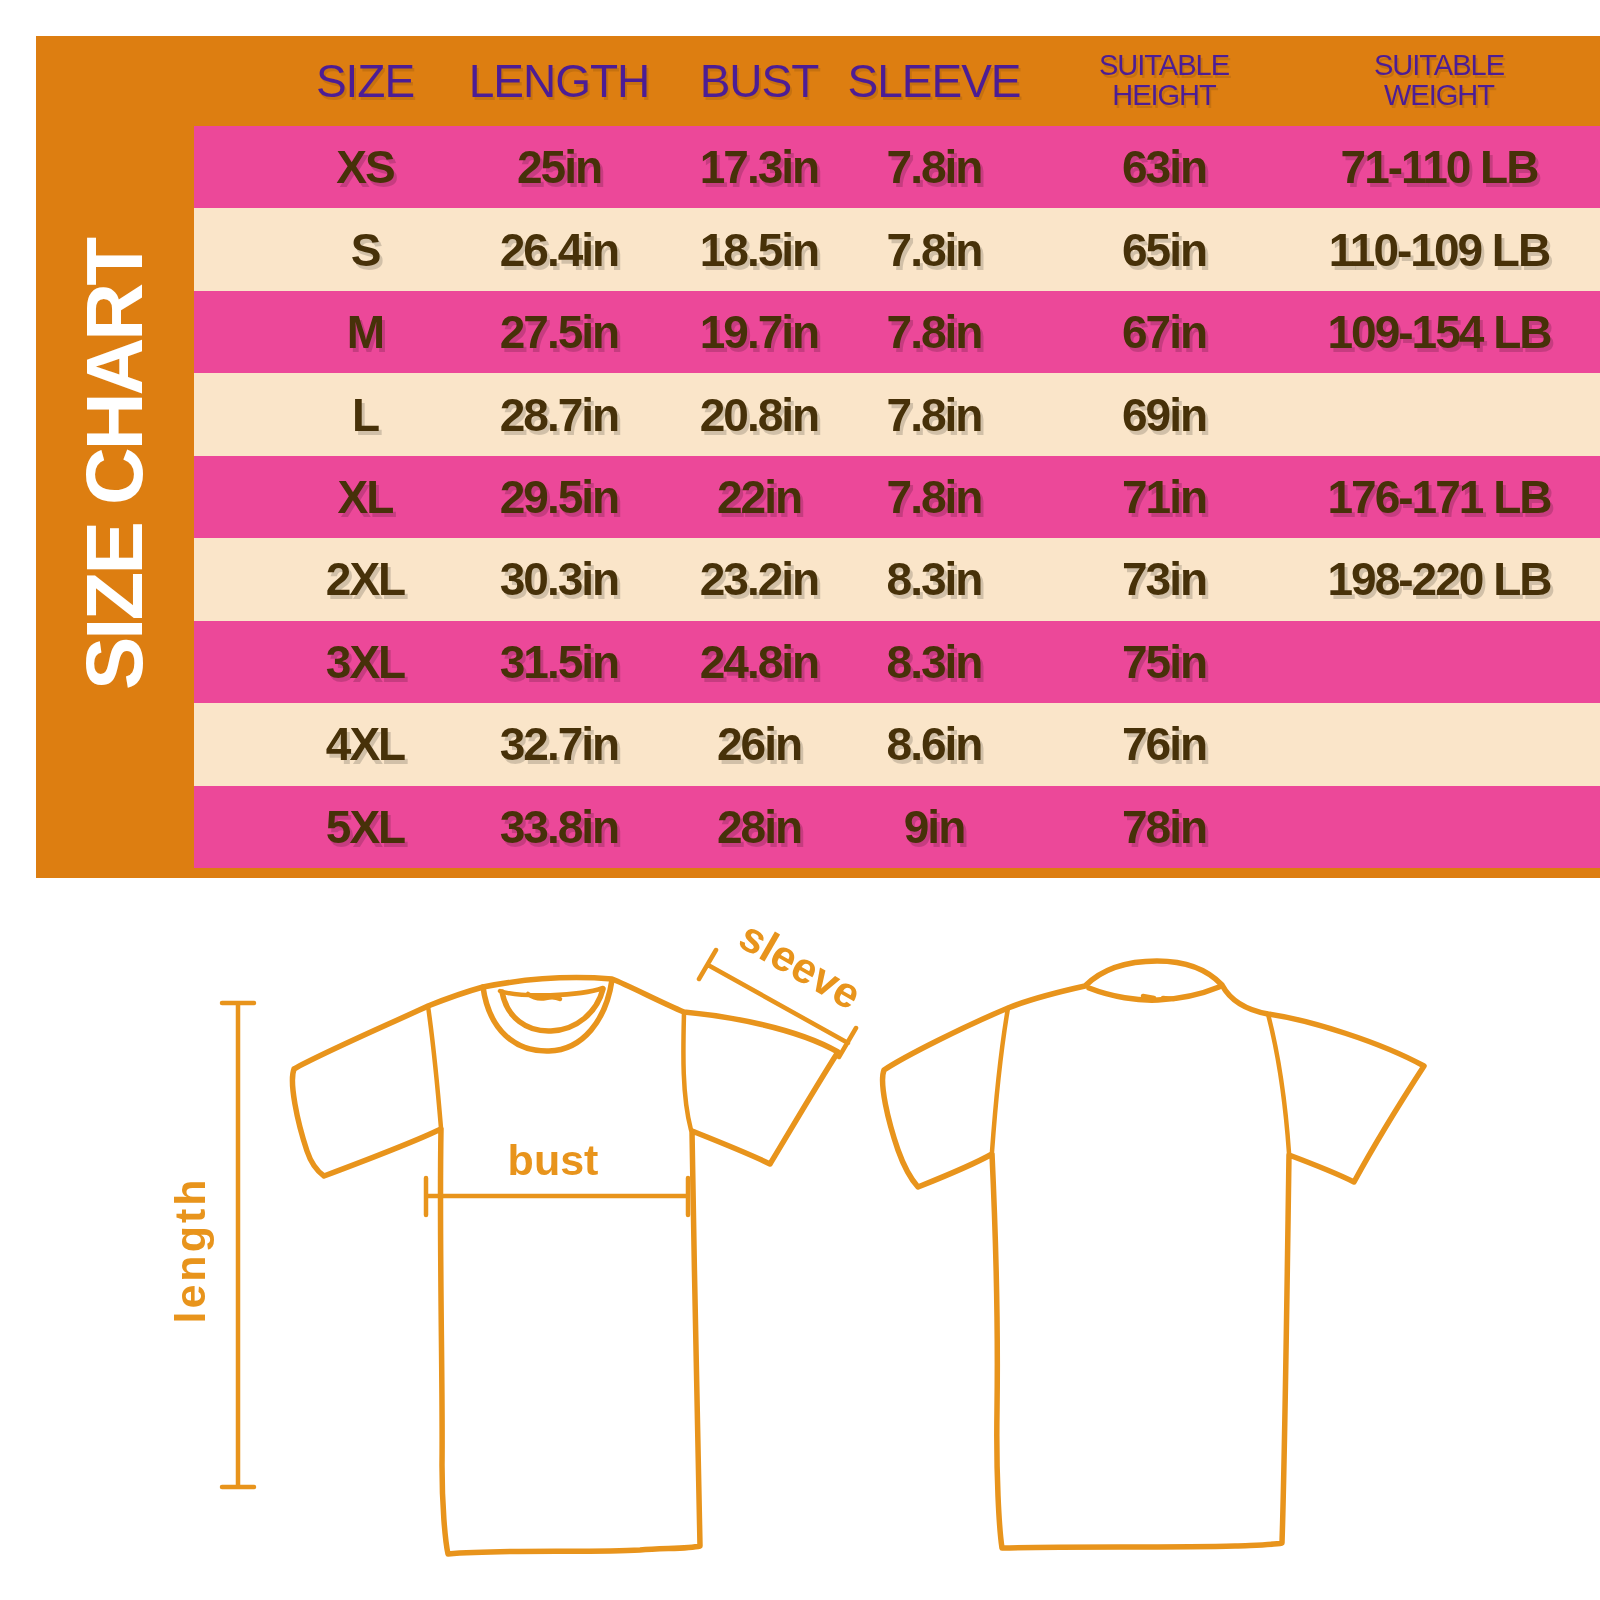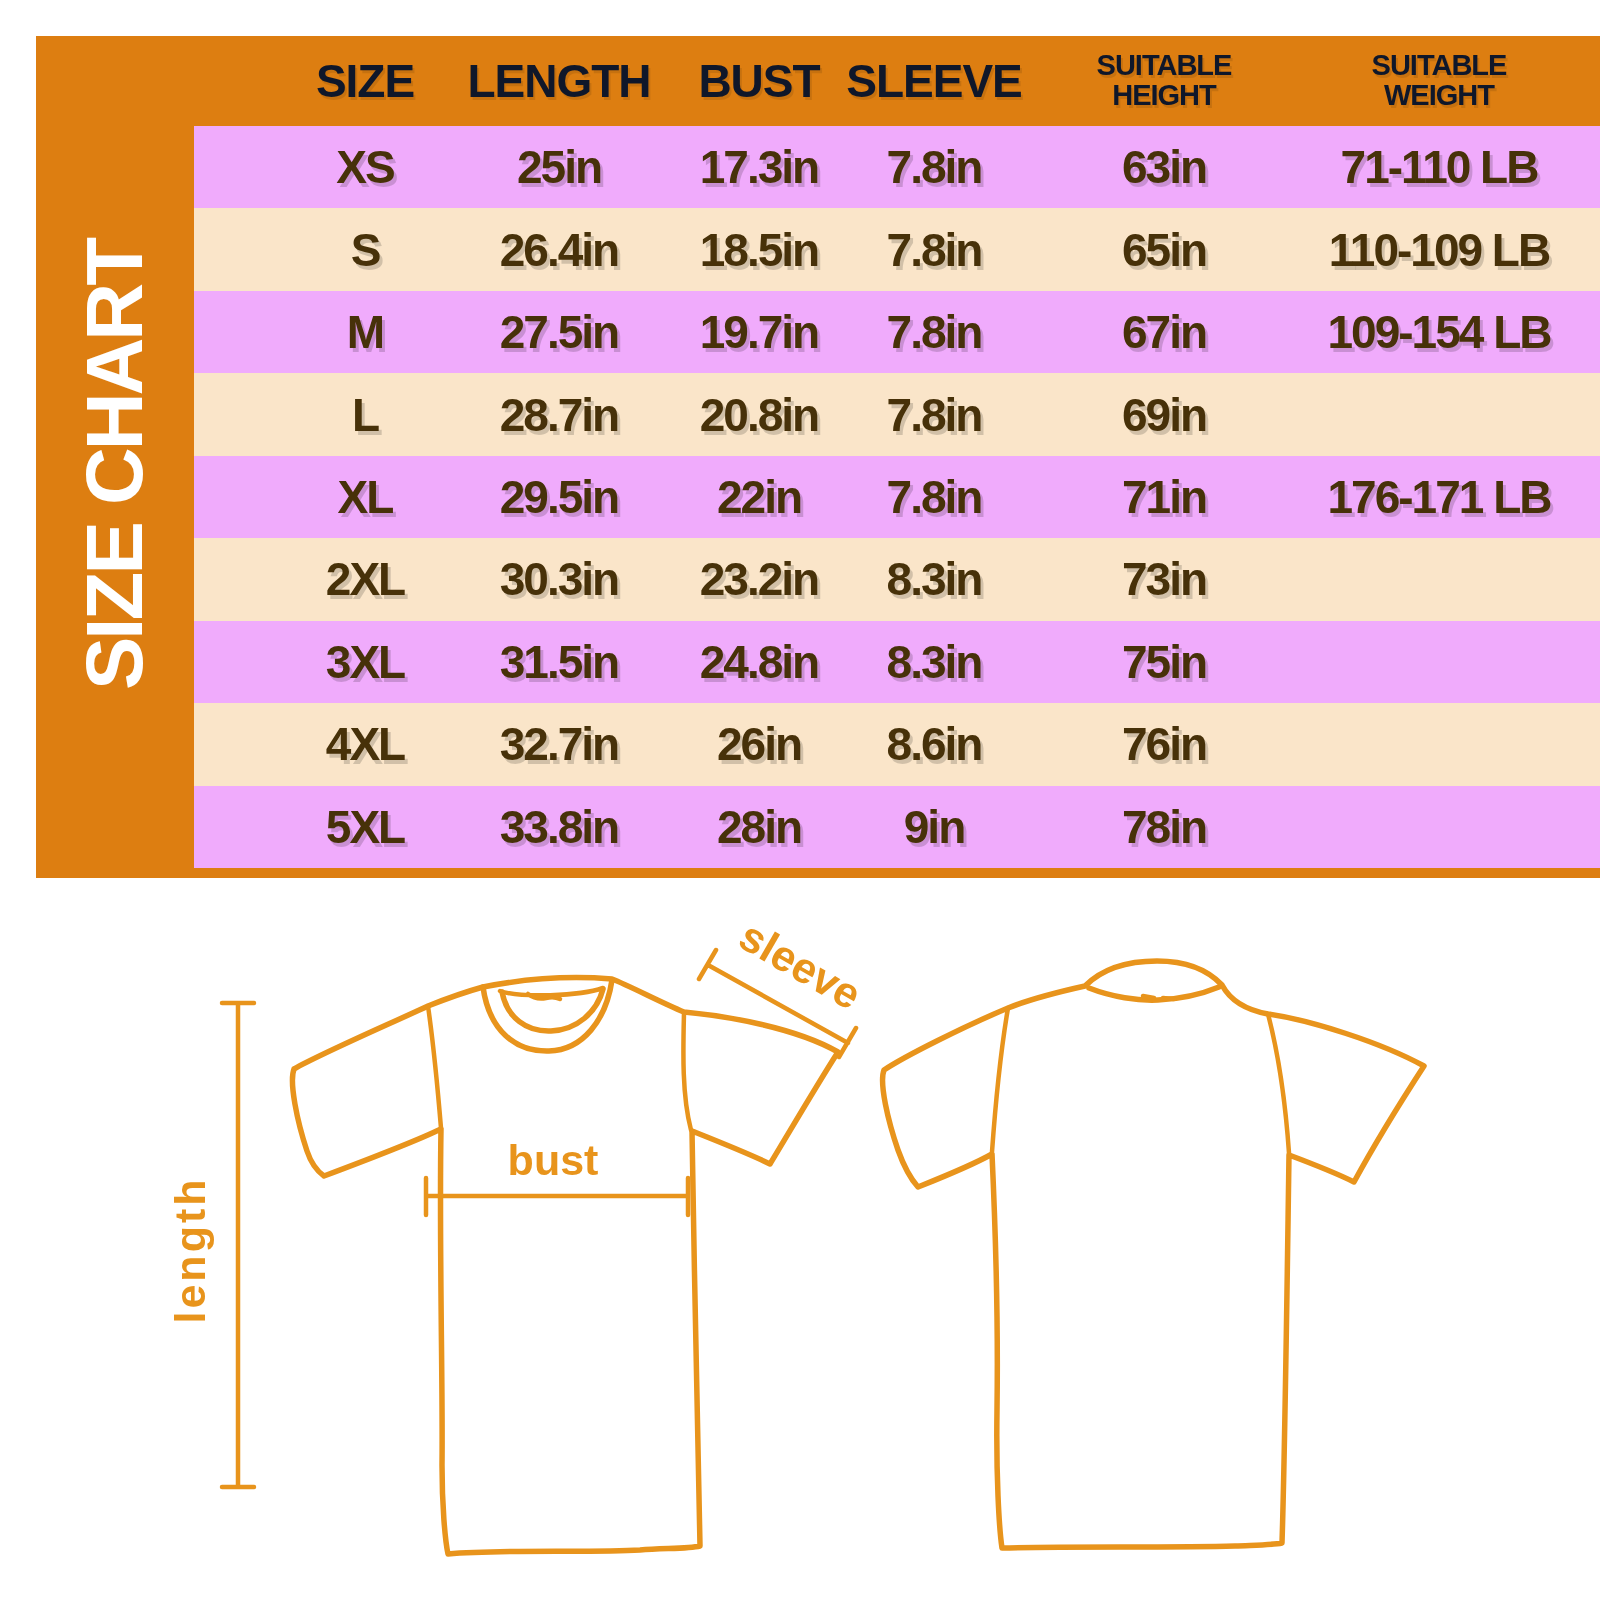--- a/index.html
+++ b/index.html
@@ -20,32 +20,32 @@
     transform:rotate(-90deg);
     color:#ffffff;font-weight:bold;font-size:80px;letter-spacing:-3px;
     white-space:nowrap;
   }
   
   .header-band{
     position:absolute;left:158px;top:0;width:1406px;height:90px;
   }
   .hcell{
     position:absolute;top:50%;transform:translate(-50%,-50%);
-    color:#0f172a;font-weight:bold;font-size:46px;letter-spacing:-1px;
+    color:#4c1d95;font-weight:normal;font-size:46px;letter-spacing:-1px;
     white-space:nowrap;text-align:center;
     text-shadow:2px 3px 0 rgba(0,0,0,0.10);
   }
   .hcell.small{font-size:29px;line-height:1.02;letter-spacing:-1px;}
   .hl{display:block;}
   
   .table-body{
     position:absolute;left:158px;top:90px;width:1406px;height:742px;
     display:flex;flex-direction:column;
   }
-  .row{flex:1;position:relative;background:#f0abfc;}
+  .row{flex:1;position:relative;background:#ec4899;}
   .row:nth-child(even){background:#FAE5C9;}
   .cell{
     position:absolute;top:50%;transform:translate(-50%,-50%);
     color:#473109;font-weight:bold;font-size:46px;letter-spacing:-2px;
     white-space:nowrap;
     text-shadow:3px 4px 0 rgba(0,0,0,0.16);
   }
   .c0{left:171px;} .c1{left:365px;} .c2{left:565px;}
   .c3{left:740px;} .c4{left:970px;} .c5{left:1245px;}
   
@@ -121,20 +121,21 @@
       <span class="cell c3">7.8in</span>
       <span class="cell c4">71in</span>
       <span class="cell c5">176-171 LB</span>
     </div>
     <div class="row">
       <span class="cell c0">2XL</span>
       <span class="cell c1">30.3in</span>
       <span class="cell c2">23.2in</span>
       <span class="cell c3">8.3in</span>
       <span class="cell c4">73in</span>
+      <span class="cell c5">198-220 LB</span>
     </div>
     <div class="row">
       <span class="cell c0">3XL</span>
       <span class="cell c1">31.5in</span>
       <span class="cell c2">24.8in</span>
       <span class="cell c3">8.3in</span>
       <span class="cell c4">75in</span>
     </div>
     <div class="row">
       <span class="cell c0">4XL</span>

